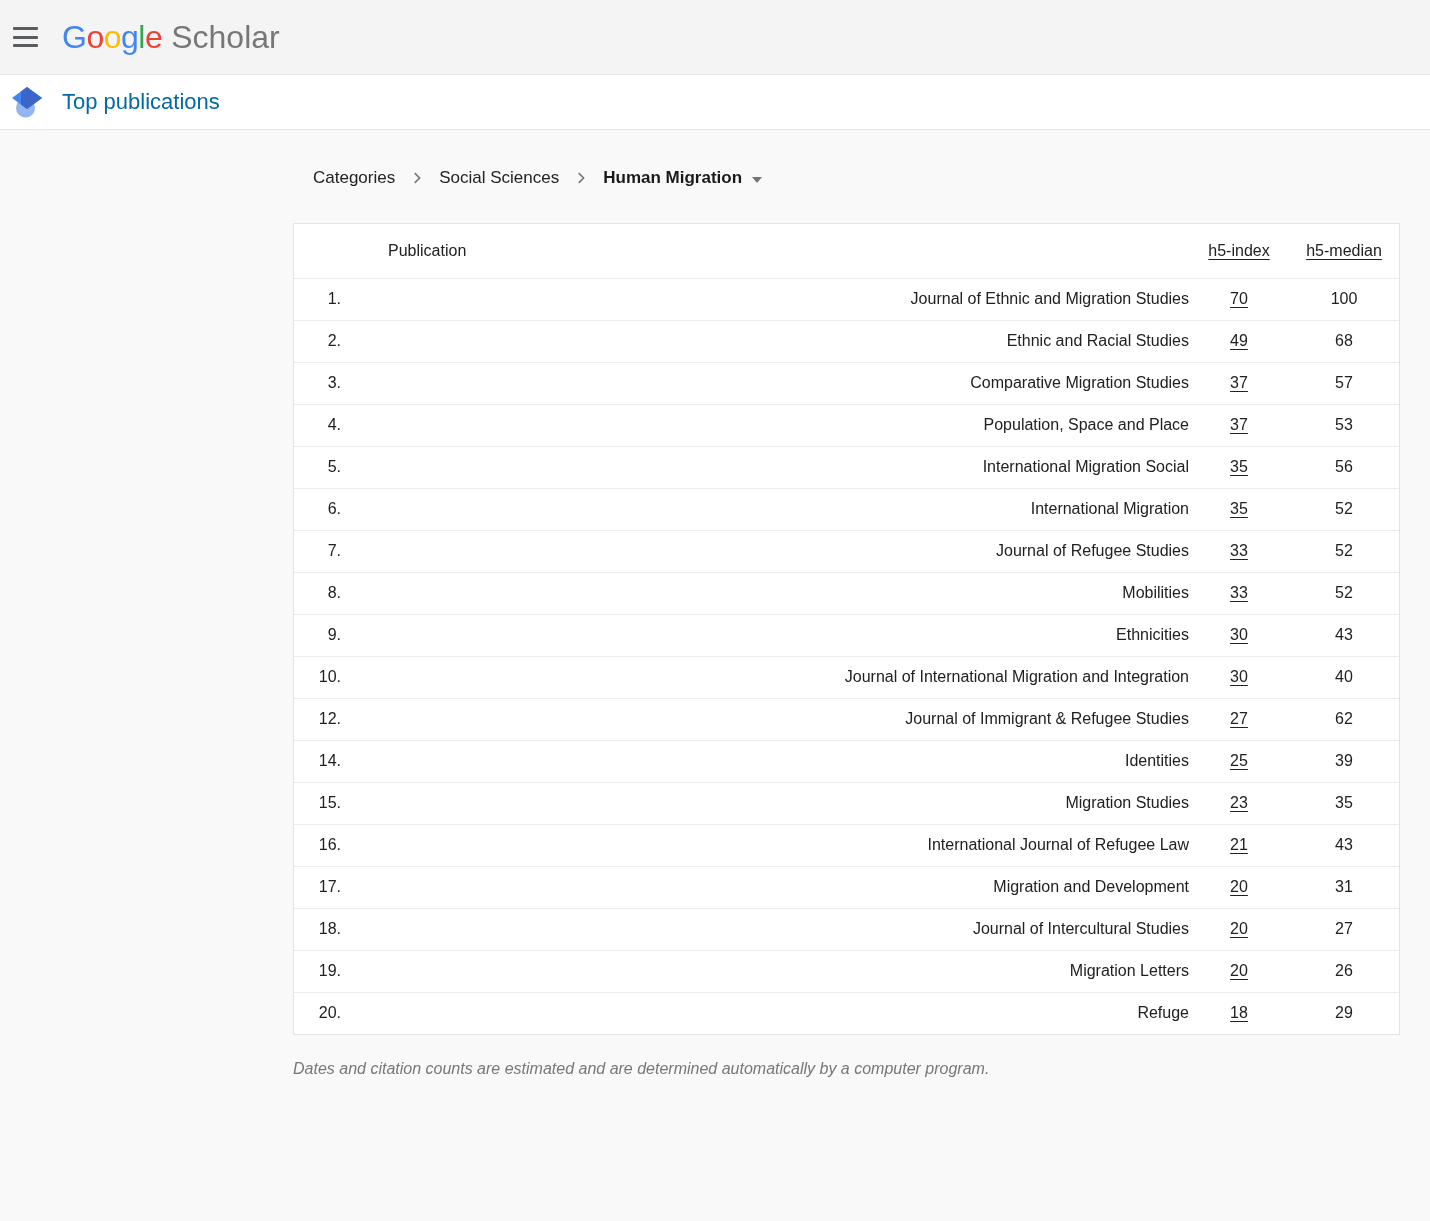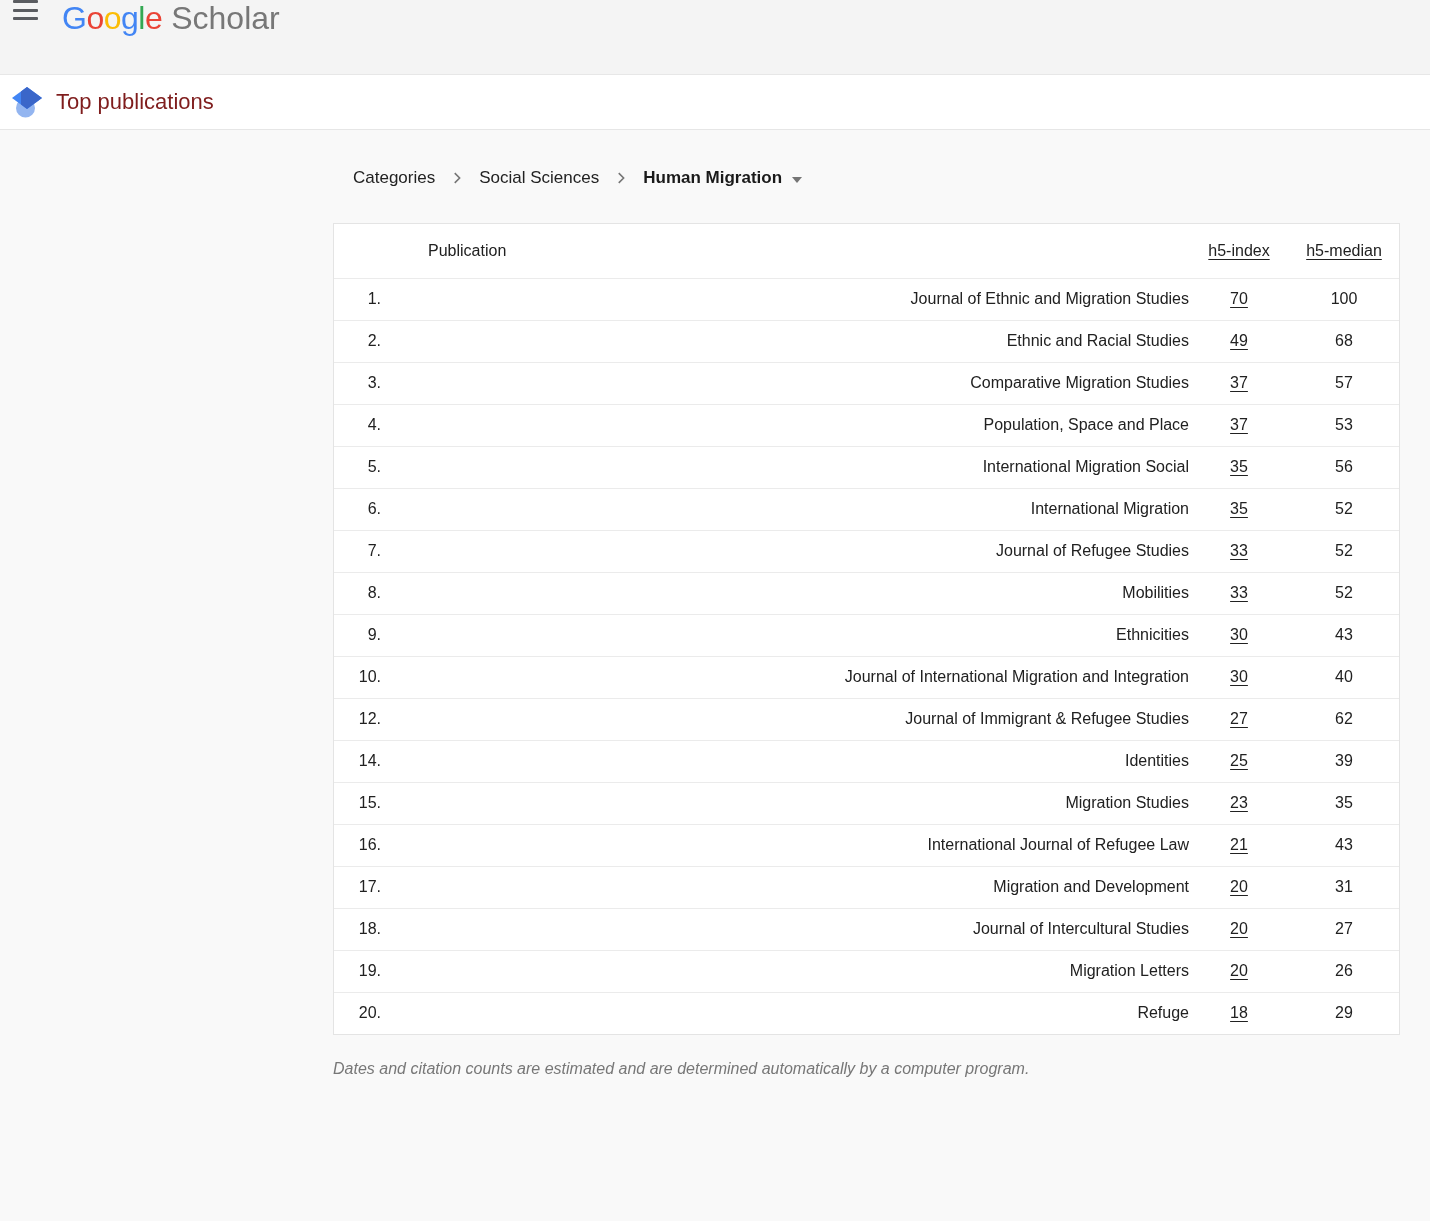--- a/index.html
+++ b/index.html
@@ -10,20 +10,21 @@
     color: #212121;
   }
   body { min-height: 1221px; }
 
   
   .topbar {
     height: 75px;
     background: #f4f4f4;
     border-bottom: 1px solid #e7e7e7;
     display: flex;
+    align-items: center;
   }
   .hamburger {
     width: 25px;
     height: 20px;
     margin-left: 13px;
     display: flex;
     flex-direction: column;
     justify-content: space-between;
     cursor: pointer;
     background: none;
@@ -51,28 +52,28 @@
   
   .subheader {
     height: 55px;
     background: #ffffff;
     border-bottom: 1px solid #e6e6e6;
     display: flex;
     align-items: center;
   }
   .cap-icon { margin-left: 12px; width: 30px; height: 33px; flex: 0 0 auto; }
   .subheader-title {
-    margin-left: 14px;
+    margin-left: 20px;
     font-size: 22px;
-    color: #7f1d1d;
+    color: #0369a1;
     font-weight: 400;
   }
 
   
-  .content { padding-bottom: 40px; padding-left: 40px; }
+  .content { padding-bottom: 40px; }
 
   .breadcrumb {
     margin: 38px 30px 0 313px;
     display: flex;
     align-items: center;
     font-size: 17px;
     color: #222222;
   }
   .breadcrumb a {
     color: #222222;

